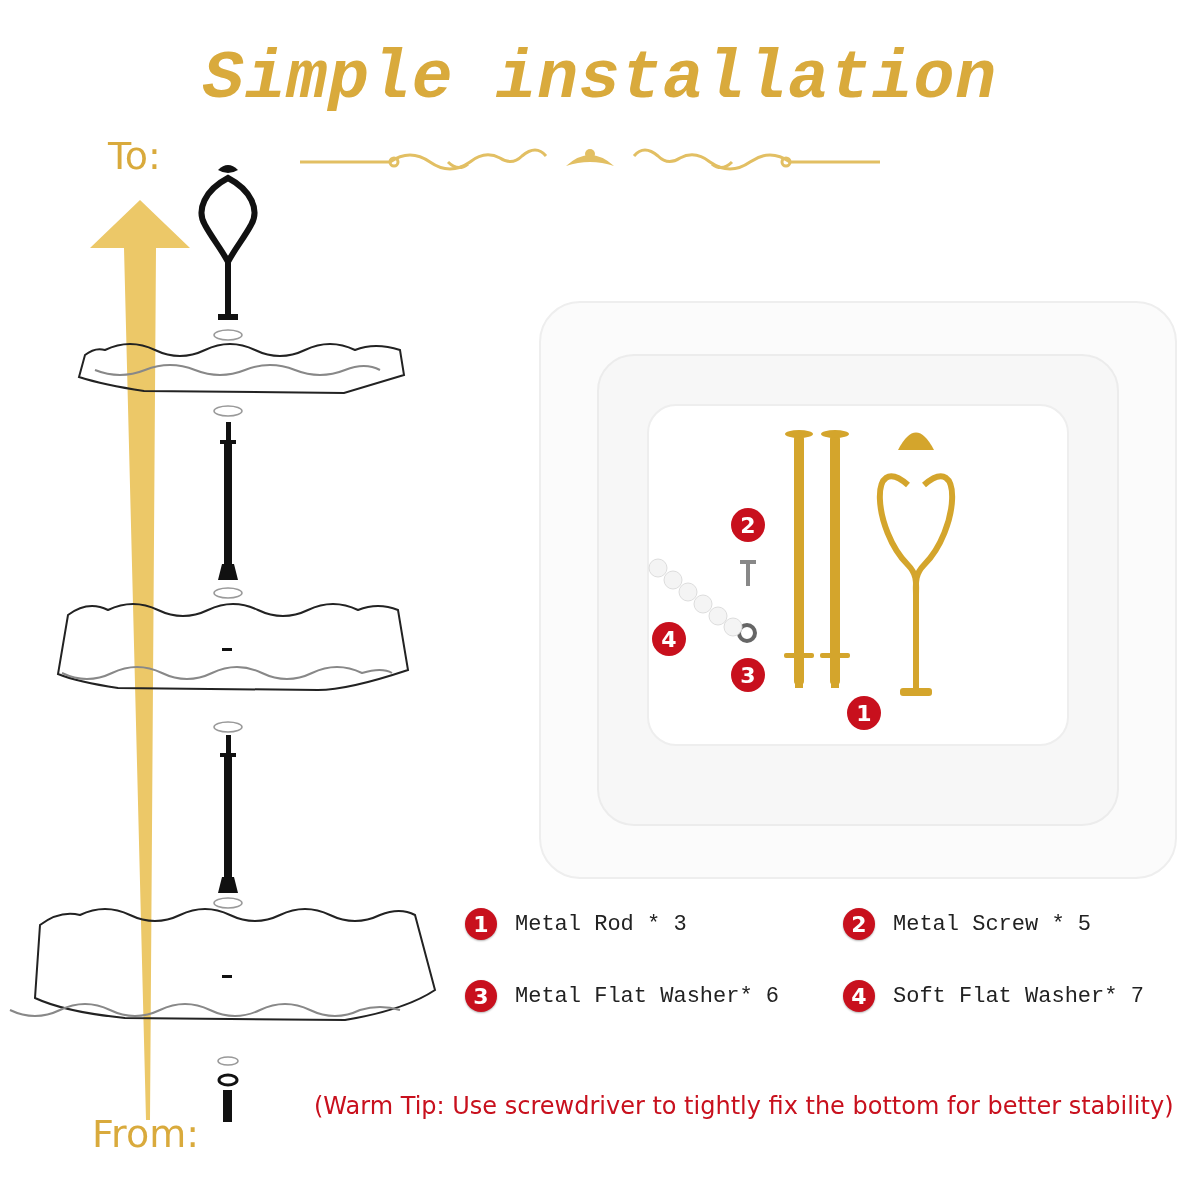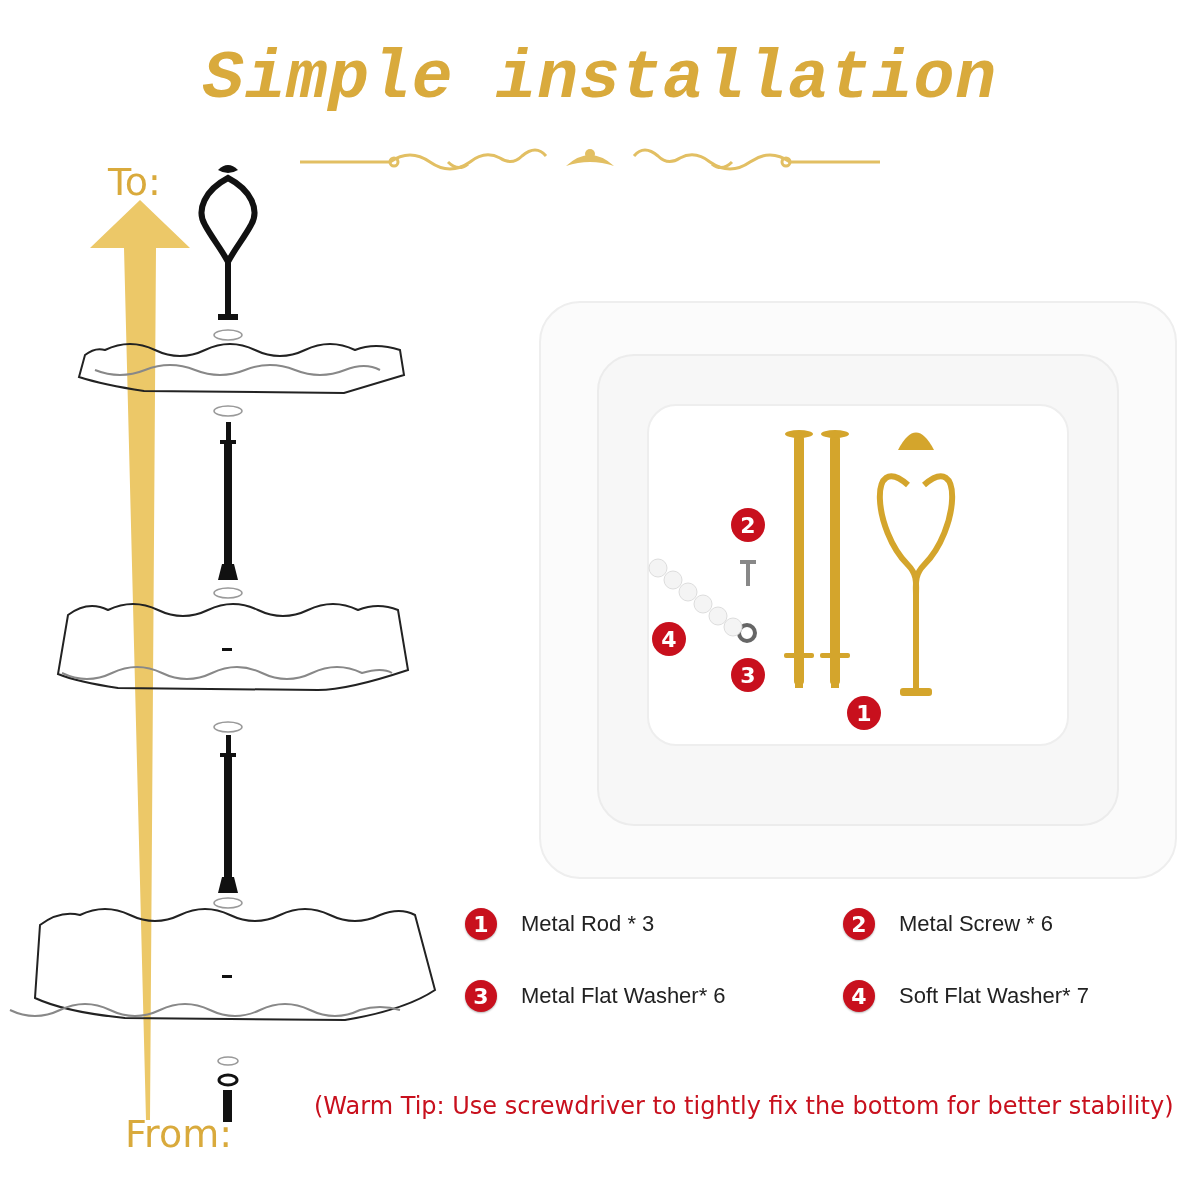--- a/index.html
+++ b/index.html
@@ -1,26 +1,26 @@
 <!DOCTYPE html>
 <html><head>
 <meta charset="utf-8">
 <style>
   html, body { margin:0; padding:0; background:#ffffff; }
   body { width:1200px; height:1200px; position:relative; overflow:hidden; font-family:"Liberation Sans", sans-serif; }
   .abs { position:absolute; }
   .title { left:0; width:1200px; top:40px; text-align:center; font-family:Liberation Mono, monospace; font-style:italic; font-weight:bold; font-size:68px; color:#d9aa3c; letter-spacing:1px; }
   .flourish { left:298px; top:140px; width:584px; height:40px; }
-  .to-label { left:108px; top:160px; font-size:38px; color:#d9aa3c; font-family:"DejaVu Sans", sans-serif; }
-  .from-label { left:92px; top:1112px; font-size:38px; color:#d9aa3c; font-family:"DejaVu Sans", sans-serif;margin-left:33px; }
+  .to-label { left:108px; top:134px; font-size:38px; color:#d9aa3c; font-family:"DejaVu Sans", sans-serif; }
+  .from-label { left:92px; top:1112px; font-size:38px; color:#d9aa3c; font-family:"DejaVu Sans", sans-serif; }
   .diagram { left:0; top:160px; width:460px; height:980px; }
   .photo { left:538px; top:300px; width:640px; height:580px; }
   .legend-item { display:flex; align-items:center; height:36px; }
   .badge { width:32px; height:32px; border-radius:50%; background:#c8101d; color:#fff; font-weight:bold; font-size:22px; display:flex; align-items:center; justify-content:center; font-family:"DejaVu Sans", sans-serif; box-shadow:0 1px 2px rgba(0,0,0,0.3); }
-  .legend-text { margin-left:24px; font-size:22px; color:#222; font-family:Liberation Sans, sans-serif; }
+  .legend-text { margin-left:18px; font-size:22px; color:#222; font-family:Liberation Mono, monospace; }
   .tip { left:314px; top:1092px; font-size:24px; color:#c8101d; font-family:"DejaVu Sans", sans-serif; white-space:nowrap; }
   .photo-badge { position:absolute; width:34px; height:34px; border-radius:50%; background:#c8101d; color:#fff; font-weight:bold; font-size:22px; display:flex; align-items:center; justify-content:center; font-family:"DejaVu Sans", sans-serif; }
 </style>
 </head>
 <body>
 
 <div class="abs title">Simple installation</div>
 
 <svg class="abs flourish" viewBox="0 0 584 40">
   <g stroke="#e2bf63" fill="none" stroke-width="3">
@@ -142,21 +142,21 @@
 
 <div class="abs" style="left:465px; top:906px;">
   <div class="legend-item">
     <div class="badge">1</div>
     <div class="legend-text">Metal Rod * 3</div>
   </div>
 </div>
 <div class="abs" style="left:843px; top:906px;">
   <div class="legend-item">
     <div class="badge">2</div>
-    <div class="legend-text">Metal Screw * 6</div>
+    <div class="legend-text">Metal Screw * 5</div>
   </div>
 </div>
 <div class="abs" style="left:465px; top:978px;">
   <div class="legend-item">
     <div class="badge">3</div>
     <div class="legend-text">Metal Flat Washer* 6</div>
   </div>
 </div>
 <div class="abs" style="left:843px; top:978px;">
   <div class="legend-item">

